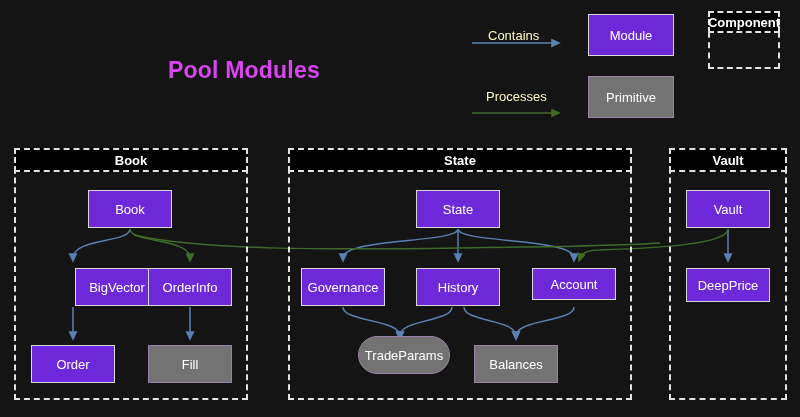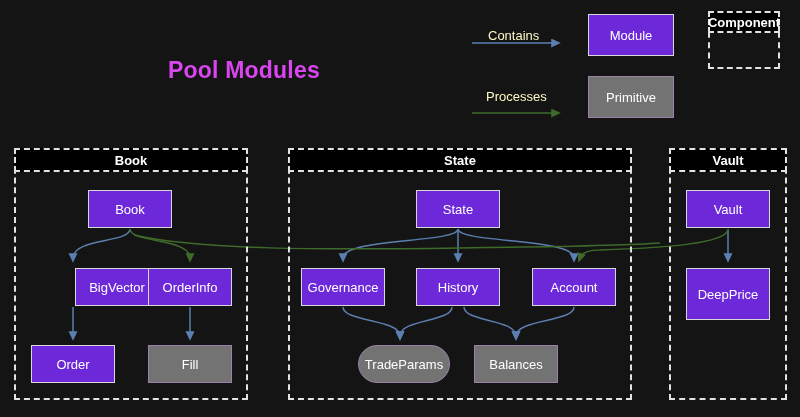--- a/index.html
+++ b/index.html
@@ -166,20 +166,20 @@
 
   <div class="node module" style="left:88px;top:190px;width:84px;height:38px;">Book</div>
   <div class="node module" style="left:31px;top:268px;width:84px;height:38px;margin-left:44px;">BigVector</div>
   <div class="node module" style="left:148px;top:268px;width:84px;height:38px;">OrderInfo</div>
   <div class="node module" style="left:31px;top:345px;width:84px;height:38px;">Order</div>
   <div class="node primitive" style="left:148px;top:345px;width:84px;height:38px;">Fill</div>
 
   <div class="node module" style="left:416px;top:190px;width:84px;height:38px;">State</div>
   <div class="node module" style="left:301px;top:268px;width:84px;height:38px;">Governance</div>
   <div class="node module" style="left:416px;top:268px;width:84px;height:38px;">History</div>
-  <div class="node module" style="left:532px;top:268px;width:84px;height:38px;">Account</div>
-  <div class="node primitive" style="left:358px;top:345px;width:92px;height:38px;border-radius:19px;">TradeParams</div>
+  <div class="node module" style="left:532px;top:268px;width:84px;height:32px;">Account</div>
+  <div class="node primitive" style="left:358px;top:336px;width:92px;height:38px;border-radius:19px;">TradeParams</div>
   <div class="node primitive" style="left:474px;top:345px;width:84px;height:38px;">Balances</div>
 
   <div class="node module" style="left:686px;top:190px;width:84px;height:38px;">Vault</div>
-  <div class="node module" style="left:686px;top:268px;width:84px;height:52px;">DeepPrice</div>
+  <div class="node module" style="left:686px;top:268px;width:84px;height:34px;">DeepPrice</div>
 
 </div>
 
 </body></html>

